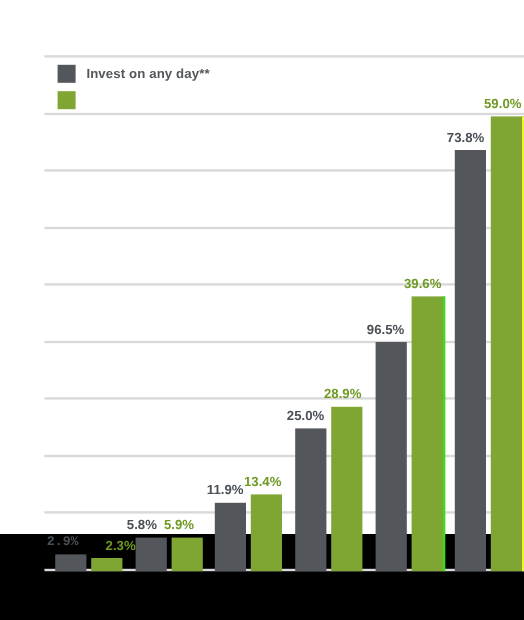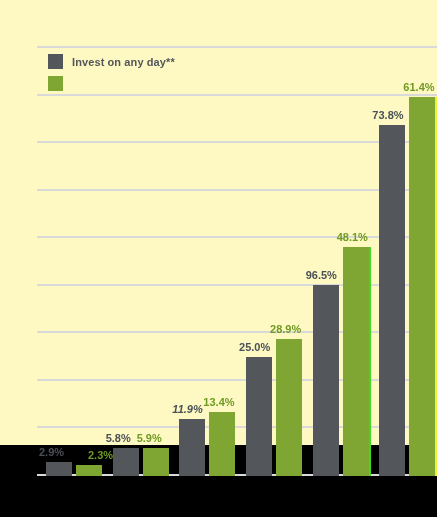--- a/index.html
+++ b/index.html
@@ -10,21 +10,21 @@
   body {
     width: 437px;
     height: 517px;
     overflow: hidden;
     font-family: "Liberation Sans", sans-serif;
   }
   #chart-root {
     position: relative;
     width: 437px;
     height: 445px;
-    background: #fef9c3;
+    background: #ffffff;
   }
 
   
   .legend {
     position: absolute;
     left: 48px;
     top: 52px;
     z-index: 6;
   }
   .legend-row {
@@ -138,50 +138,50 @@
         <div class="gridline" style="top: 235.778px;"></div>
         <div class="gridline" style="top: 188.222px;"></div>
         <div class="gridline" style="top: 140.667px;"></div>
         <div class="gridline" style="top: 93.1111px;"></div>
         <div class="gridline" style="top: 45.5556px;"></div>
         <div class="gridline" style="top: -2px;"></div>
       </div>
     <div class="groups" id="groups">
         <div class="group">
           <div class="bar bar-gray" style="height: 13.7911px;"></div>
-          <div class="bar-label label-gray" style="left: 2px; bottom: 16.7911px;">2.9%</div>
+          <div class="bar-label label-gray" style="left: 2px; bottom: 16.7911px; font-family: Liberation Mono, monospace;">2.9%</div>
           <div class="bar bar-green" style="height: 10.9378px;"></div>
           <div class="bar-label label-green" style="left: 33px; bottom: 13.9378px; margin-left: 18px;">2.3%</div>
         </div>
         <div class="group">
           <div class="bar bar-gray" style="height: 27.5822px;"></div>
           <div class="bar-label label-gray" style="left: 2px; bottom: 30.5822px;">5.8%</div>
           <div class="bar bar-green" style="height: 28.0578px;"></div>
           <div class="bar-label label-green" style="left: 33px; bottom: 31.0578px; text-align: center;">5.9%</div>
         </div>
         <div class="group">
           <div class="bar bar-gray" style="height: 56.5911px;"></div>
-          <div class="bar-label label-gray" style="left: 2px; bottom: 59.5911px; font-style: italic;">11.9%</div>
+          <div class="bar-label label-gray" style="left: 2px; bottom: 59.5911px;">11.9%</div>
           <div class="bar bar-green" style="height: 63.7244px;"></div>
           <div class="bar-label label-green" style="left: 33px; bottom: 66.7244px;">13.4%</div>
         </div>
         <div class="group">
           <div class="bar bar-gray" style="height: 118.889px;"></div>
           <div class="bar-label label-gray" style="left: 2px; bottom: 121.889px;">25.0%</div>
           <div class="bar bar-green" style="height: 137.436px;"></div>
           <div class="bar-label label-green" style="left: 33px; bottom: 140.436px;">28.9%</div>
         </div>
         <div class="group">
           <div class="bar bar-gray" style="height: 191.173px;"></div>
           <div class="bar-label label-gray" style="left: 2px; bottom: 194.173px;">96.5%</div>
           <div class="bar bar-green highlight" style="height: 228.742px;"></div>
-          <div class="bar-label label-green" style="left: 33px; bottom: 231.742px;">48.1%</div>
+          <div class="bar-label label-green" style="left: 33px; bottom: 231.742px;">39.6%</div>
         </div>
         <div class="group">
           <div class="bar bar-gray" style="height: 350.96px;"></div>
           <div class="bar-label label-gray" style="left: 2px; bottom: 353.96px;">73.8%</div>
           <div class="bar bar-green highlight-yellow" style="height: 378.542px;"></div>
-          <div class="bar-label label-green" style="left: 33px; bottom: 381.542px;">61.4%</div>
+          <div class="bar-label label-green" style="left: 33px; bottom: 381.542px;">59.0%</div>
         </div>
       </div>
   </div>
 
 </div>
 
 </body></html>

